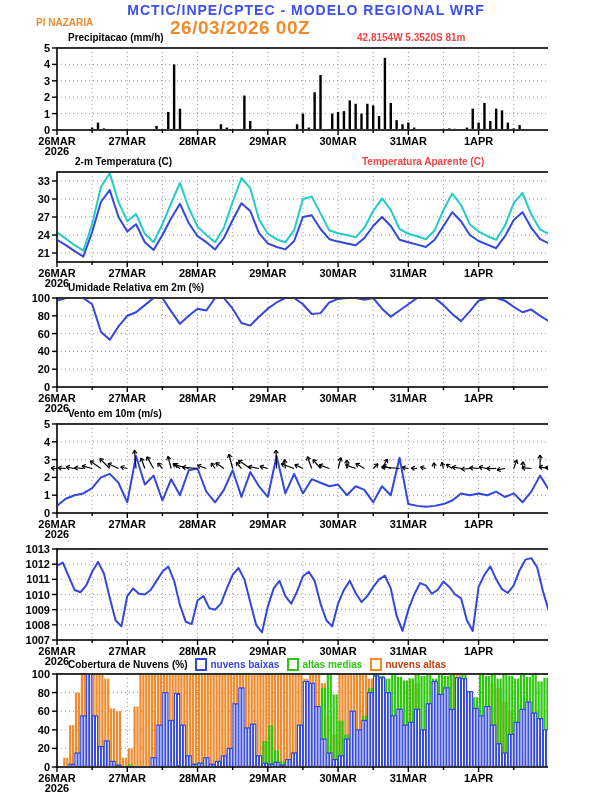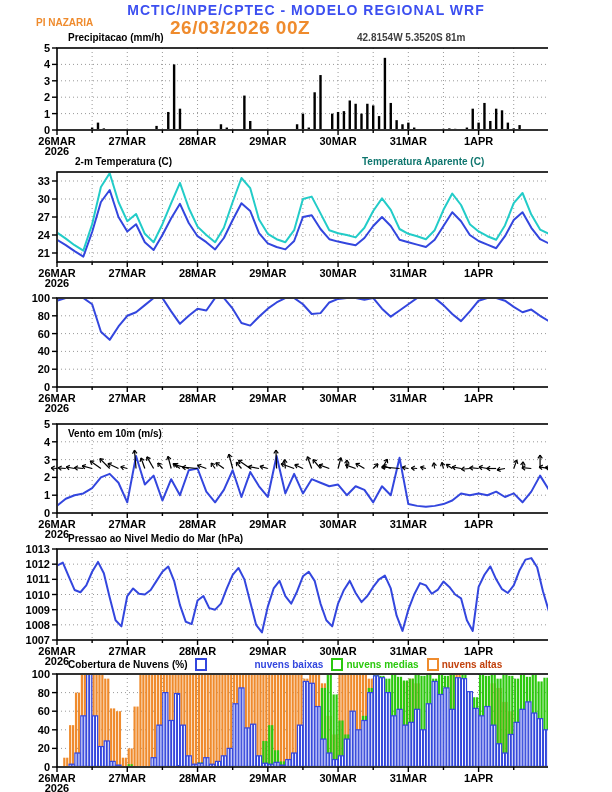--- a/index.html
+++ b/index.html
@@ -18,36 +18,36 @@
 </style>
 </head>
 <body>
 <div class="page">
 
   <div class="abs hdr1" style="color: rgb(60, 79, 240);">MCTIC/INPE/CPTEC - MODELO REGIONAL WRF</div>
   <div class="abs hdr2a" style="color: rgb(239, 139, 45);">PI NAZARIA</div>
   <div class="abs hdr2b" style="color: rgb(239, 139, 45);">26/03/2026 00Z</div>
 
   <div class="abs ptitle" style="top:32px;left:68px">Precipitacao (mm/h)</div>
-  <div class="abs ptitle" style="top: 32px; left: 357px; color: #404040;">42.8154W 5.3520S 81m</div>
+  <div class="abs ptitle" style="top: 32px; left: 357px; color: #ef4444;">42.8154W 5.3520S 81m</div>
 
   <div class="abs ptitle" style="top:156px;left:75px">2-m Temperatura (C)</div>
-  <div class="abs ptitle" style="top: 156px; left: 362px; color: #0f766e;">Temperatura Aparente (C)</div>
+  <div class="abs ptitle" style="top: 156px; left: 362px; color: #ef4444;">Temperatura Aparente (C)</div>
 
+  <div class="abs ptitle" style="top:282px;left:68px">Umidade Relativa em 2m (%)</div>
 
-  <div class="abs ptitle" style="top:428px;left:68px">Vento em 10m (m/s)</div>
+  <div class="abs ptitle" style="top:408px;left:68px">Vento em 10m (m/s)</div>
 
-  <div class="abs ptitle" style="top:533px;left:68px">Pressao ao Nivel Medio do Mar (hPa)</div>
 
   <div class="abs ptitle legendrow" style="top:658px;left:68px">
     <span>Cobertura de Nuvens (%)</span>
     <span class="sq" style="border-color: rgb(51, 70, 222);"></span>
-    <span style="color: rgb(51, 70, 222); margin-left: 44px;">nuvens baixas</span>
+    <span style="color: rgb(51, 70, 222);">nuvens baixas</span>
     <span class="sq" style="border-color: rgb(44, 200, 14);"></span>
-    <span style="color: rgb(44, 200, 14);">nuvens medias</span>
+    <span style="color: rgb(44, 200, 14);">altas medias</span>
     <span class="sq" style="border-color: rgb(239, 139, 45);"></span>
     <span style="color: #c2410c;">nuvens altas</span>
   </div>
 
   <div id="chart-root">
       <svg width="612" height="792" viewBox="0 0 612 792">
         <g>
           <clipPath id="clip0">
             <rect x="58" y="49" width="525" height="80"></rect>
           </clipPath>

